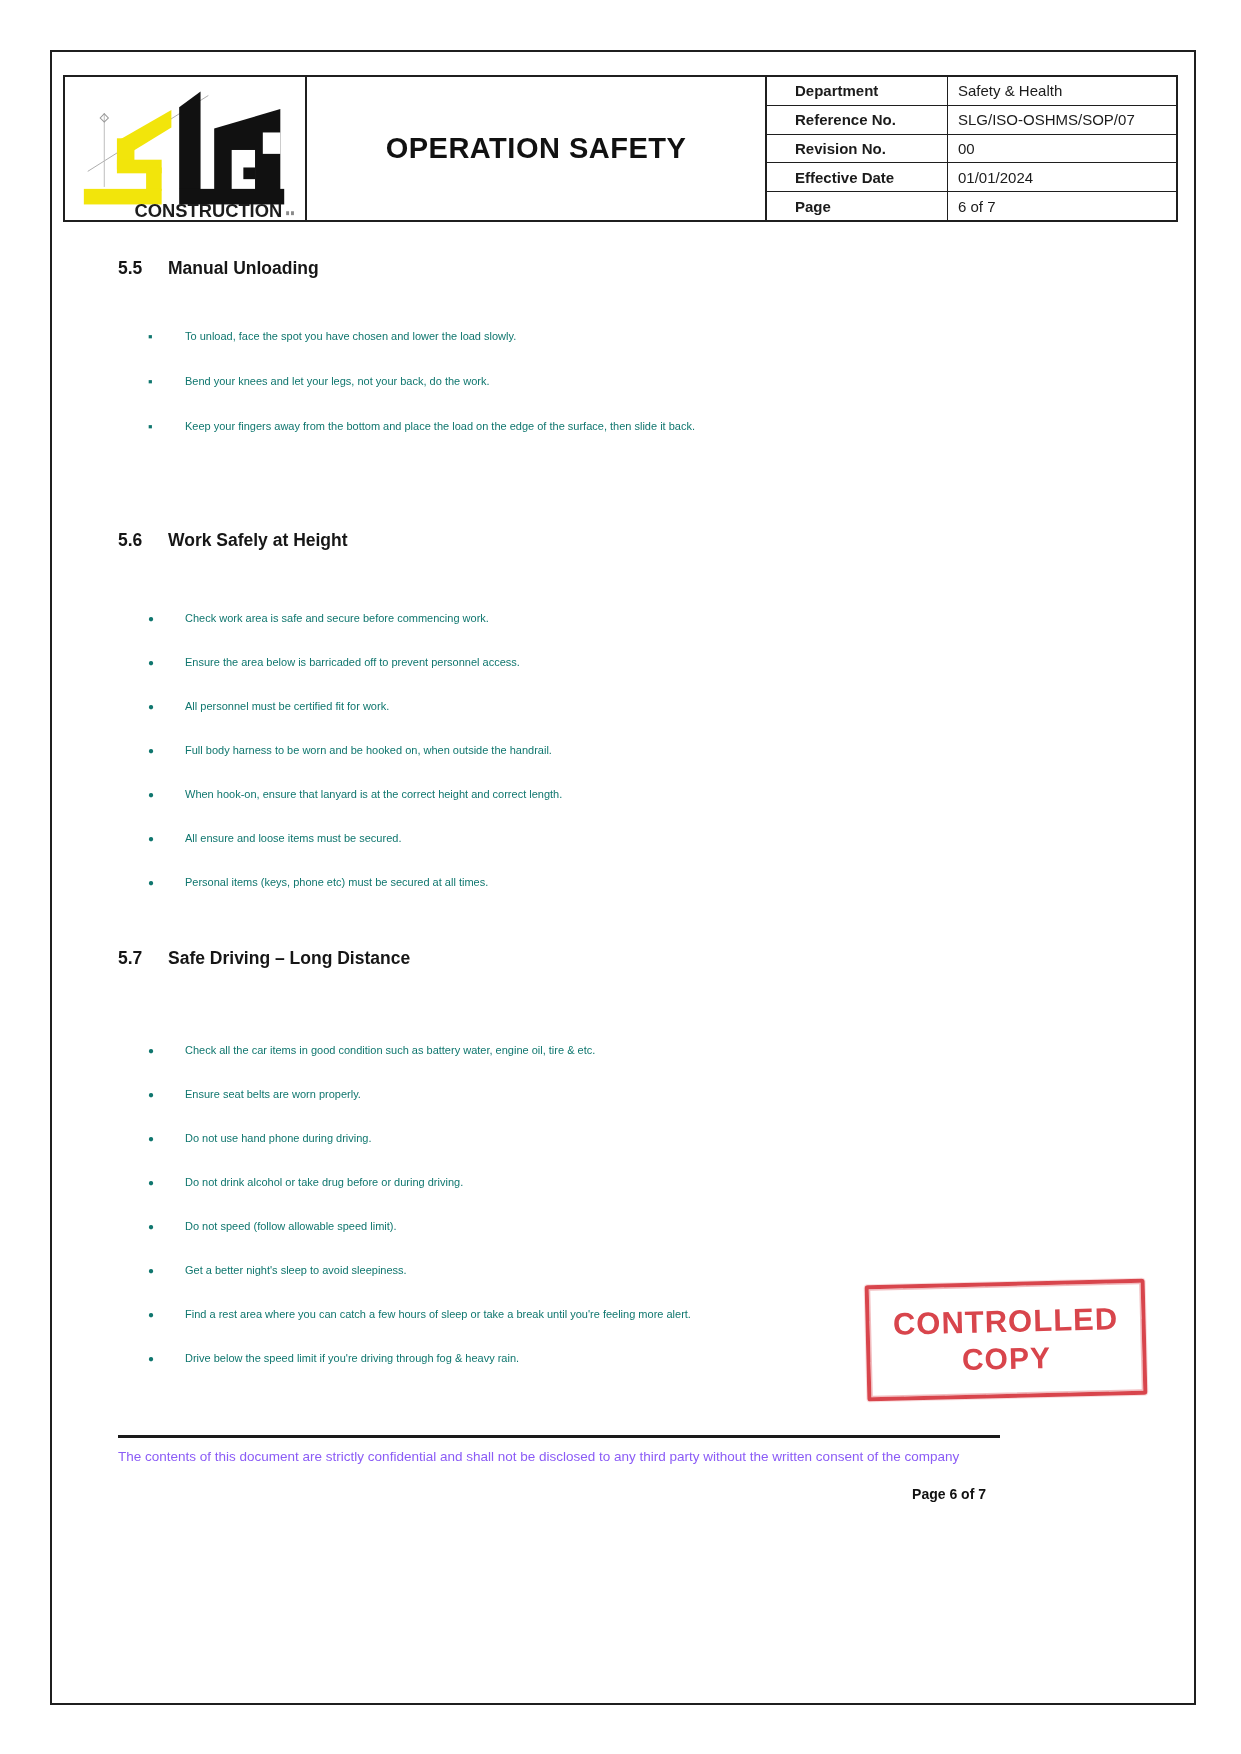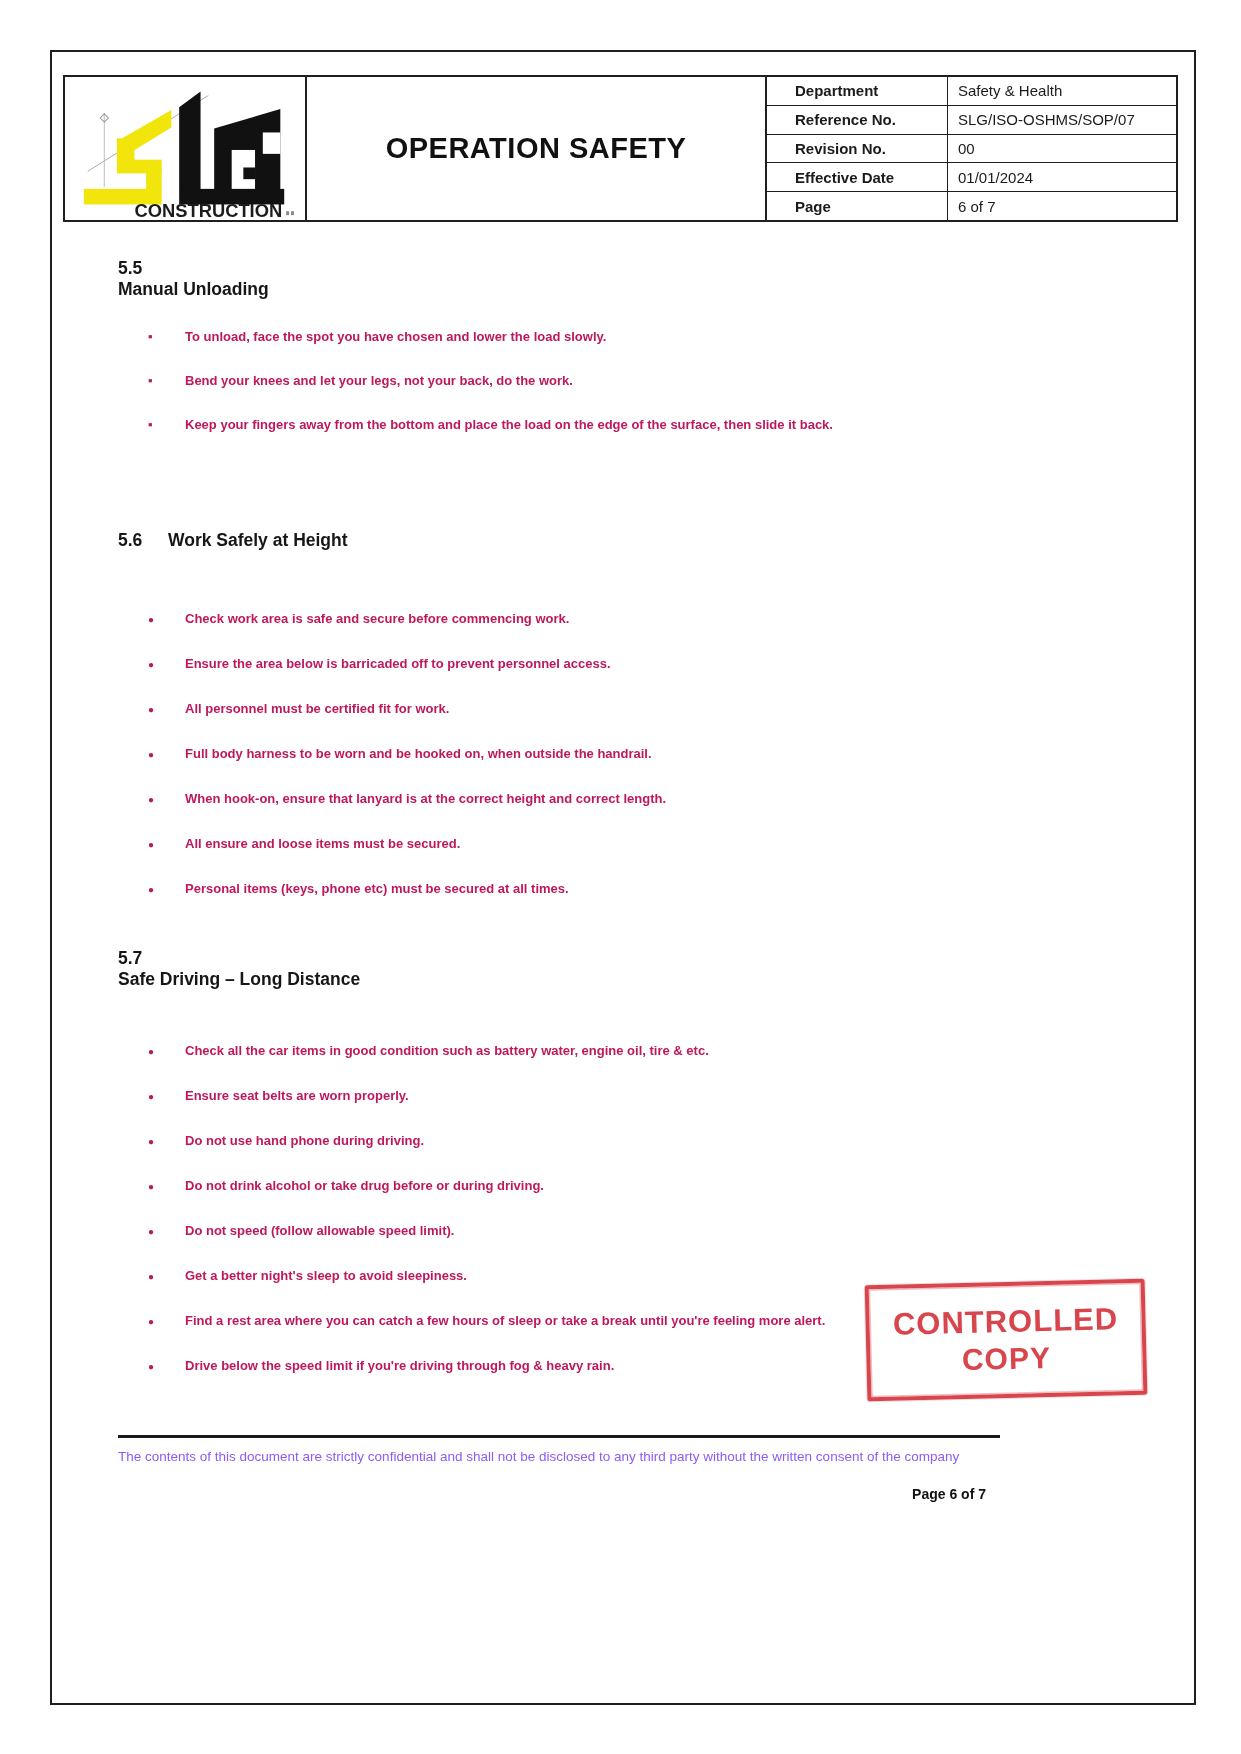--- a/index.html
+++ b/index.html
@@ -19,21 +19,21 @@
   .irow:last-child{border-bottom:none;}
   .ilabel{width:152px;border-right:1.5px solid #1f1f1f;display:flex;align-items:center;padding-left:28px;font-weight:bold;font-size:15px;}
   .ival{flex:1;display:flex;align-items:center;padding-left:10px;font-size:15px;}
 
   
   .sec-head{display:flex;font-weight:bold;font-size:17.5px;color:#161616;}
   .sec-num{width:50px;}
 
   
   ul.list{list-style:none;margin:0;padding:0;width:882px;}
-  ul.list li{display:flex;line-height:37px;margin-bottom:7px;font-size:13px;color:#be185d;font-weight:bold;}
+  ul.list li{display:flex;line-height:37px;margin-bottom:7px;font-size:11px;color:#0f766e;}
   ul.list .blt{width:37px;flex:0 0 37px;}
   ul.list.square .blt::before{content:"▪";font-size:13px;}
   ul.list.disc .blt::before{content:"●";font-size:10px;}
   ul.list .btxt{flex:1;}
 
   
   .stamp{left:866px;top:1282px;width:272px;height:108px;border:4px solid #d6373f;border-radius:3px;
          transform:rotate(-1.4deg);display:flex;flex-direction:column;align-items:center;justify-content:center;
          color:#d6373f;font-weight:bold;font-size:31px;letter-spacing:1px;line-height:1.2;opacity:.93;
          box-shadow:inset 0 0 0 1.5px rgba(214,55,63,.35), 0 0 0 1px rgba(214,55,63,.18);}
@@ -104,21 +104,21 @@
       <div class="ilabel">Effective Date</div>
       <div class="ival">01/01/2024</div>
     </div>
     <div class="irow">
       <div class="ilabel">Page</div>
       <div class="ival">6 of 7</div>
     </div>
   </div>
 </div>
 
-<div class="abs sec-head" style="left:118px;top:258px;flex-direction:column;">
+<div class="abs sec-head" style="left:118px;top:258px;">
   <span class="sec-num">5.5</span>
   <span>Manual Unloading</span>
 </div>
 <ul class="abs list square" style="left:148px;top:318px;">
     <li>
       <span class="blt"></span>
       <span class="btxt">To unload, face the spot you have chosen and lower the load slowly.</span>
     </li>
     <li>
       <span class="blt"></span>
@@ -158,21 +158,21 @@
     <li>
       <span class="blt"></span>
       <span class="btxt">All ensure and loose items must be secured.</span>
     </li>
     <li>
       <span class="blt"></span>
       <span class="btxt">Personal items (keys, phone etc) must be secured at all times.</span>
     </li>
   </ul>
 
-<div class="abs sec-head" style="left:118px;top:948px;flex-direction:column;">
+<div class="abs sec-head" style="left:118px;top:948px;">
   <span class="sec-num">5.7</span>
   <span>Safe Driving – Long Distance</span>
 </div>
 <ul class="abs list disc" style="left:148px;top:1032px;">
     <li>
       <span class="blt"></span>
       <span class="btxt">Check all the car items in good condition such as battery water, engine oil, tire &amp; etc.</span>
     </li>
     <li>
       <span class="blt"></span>

